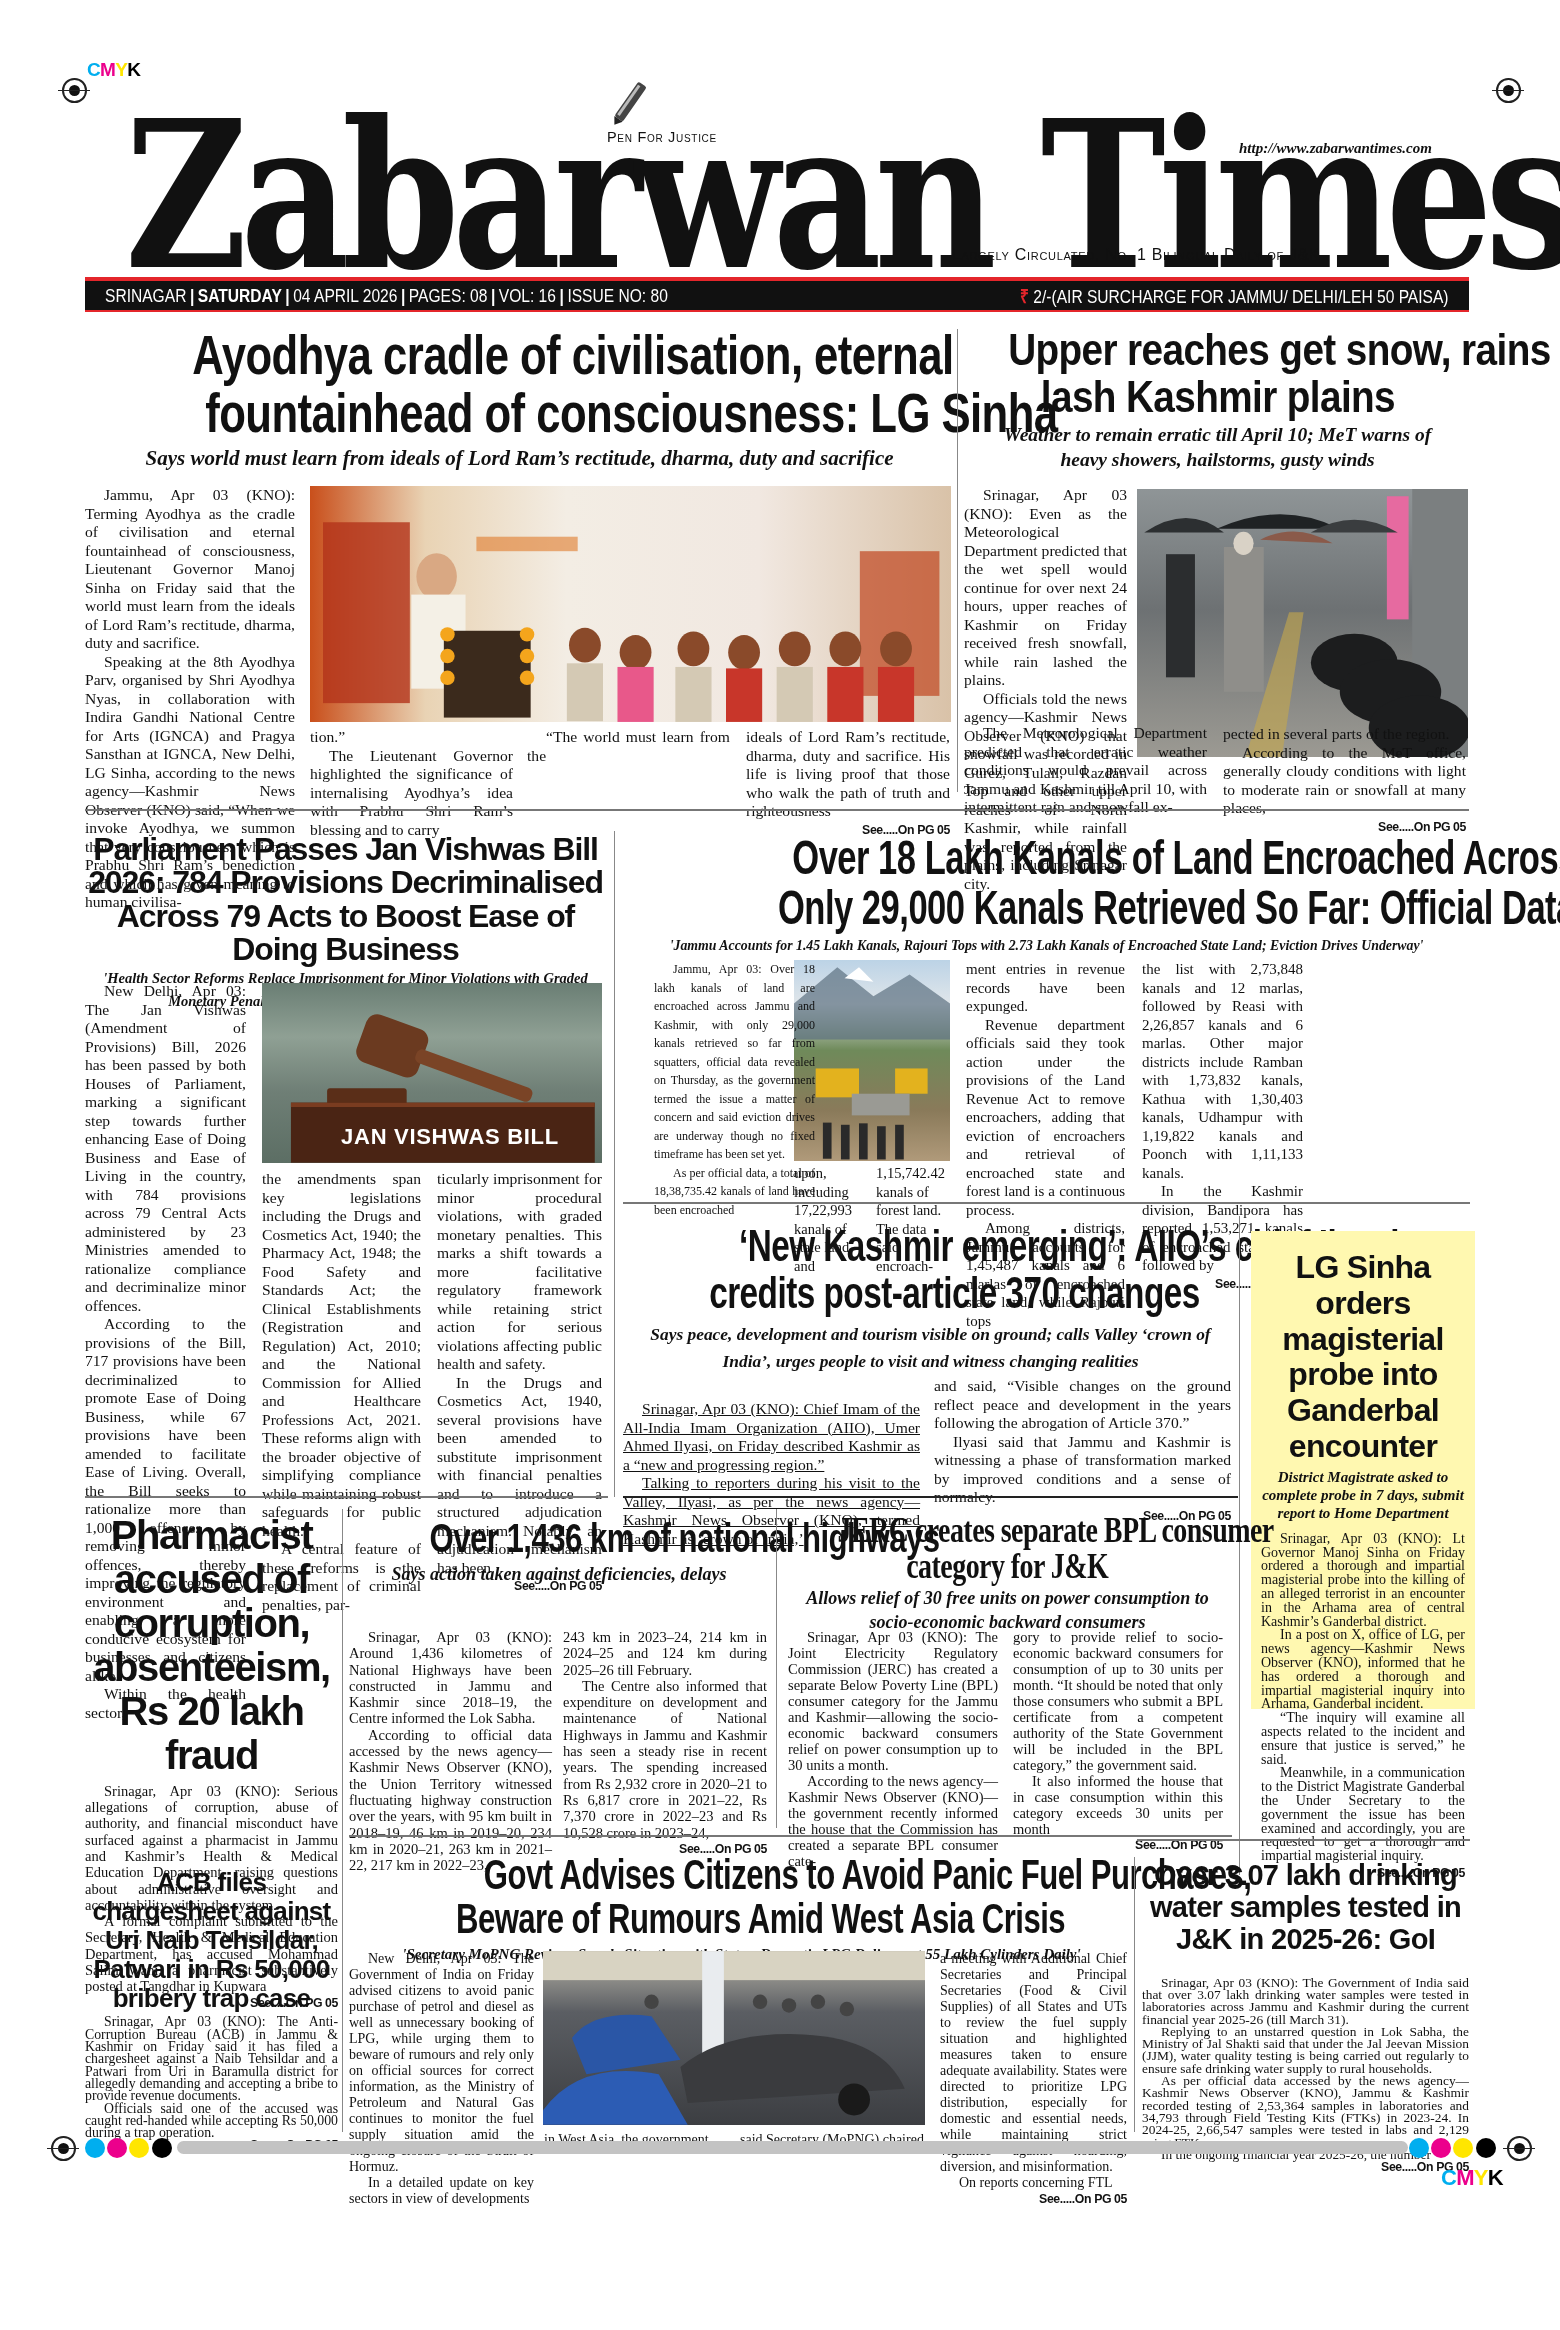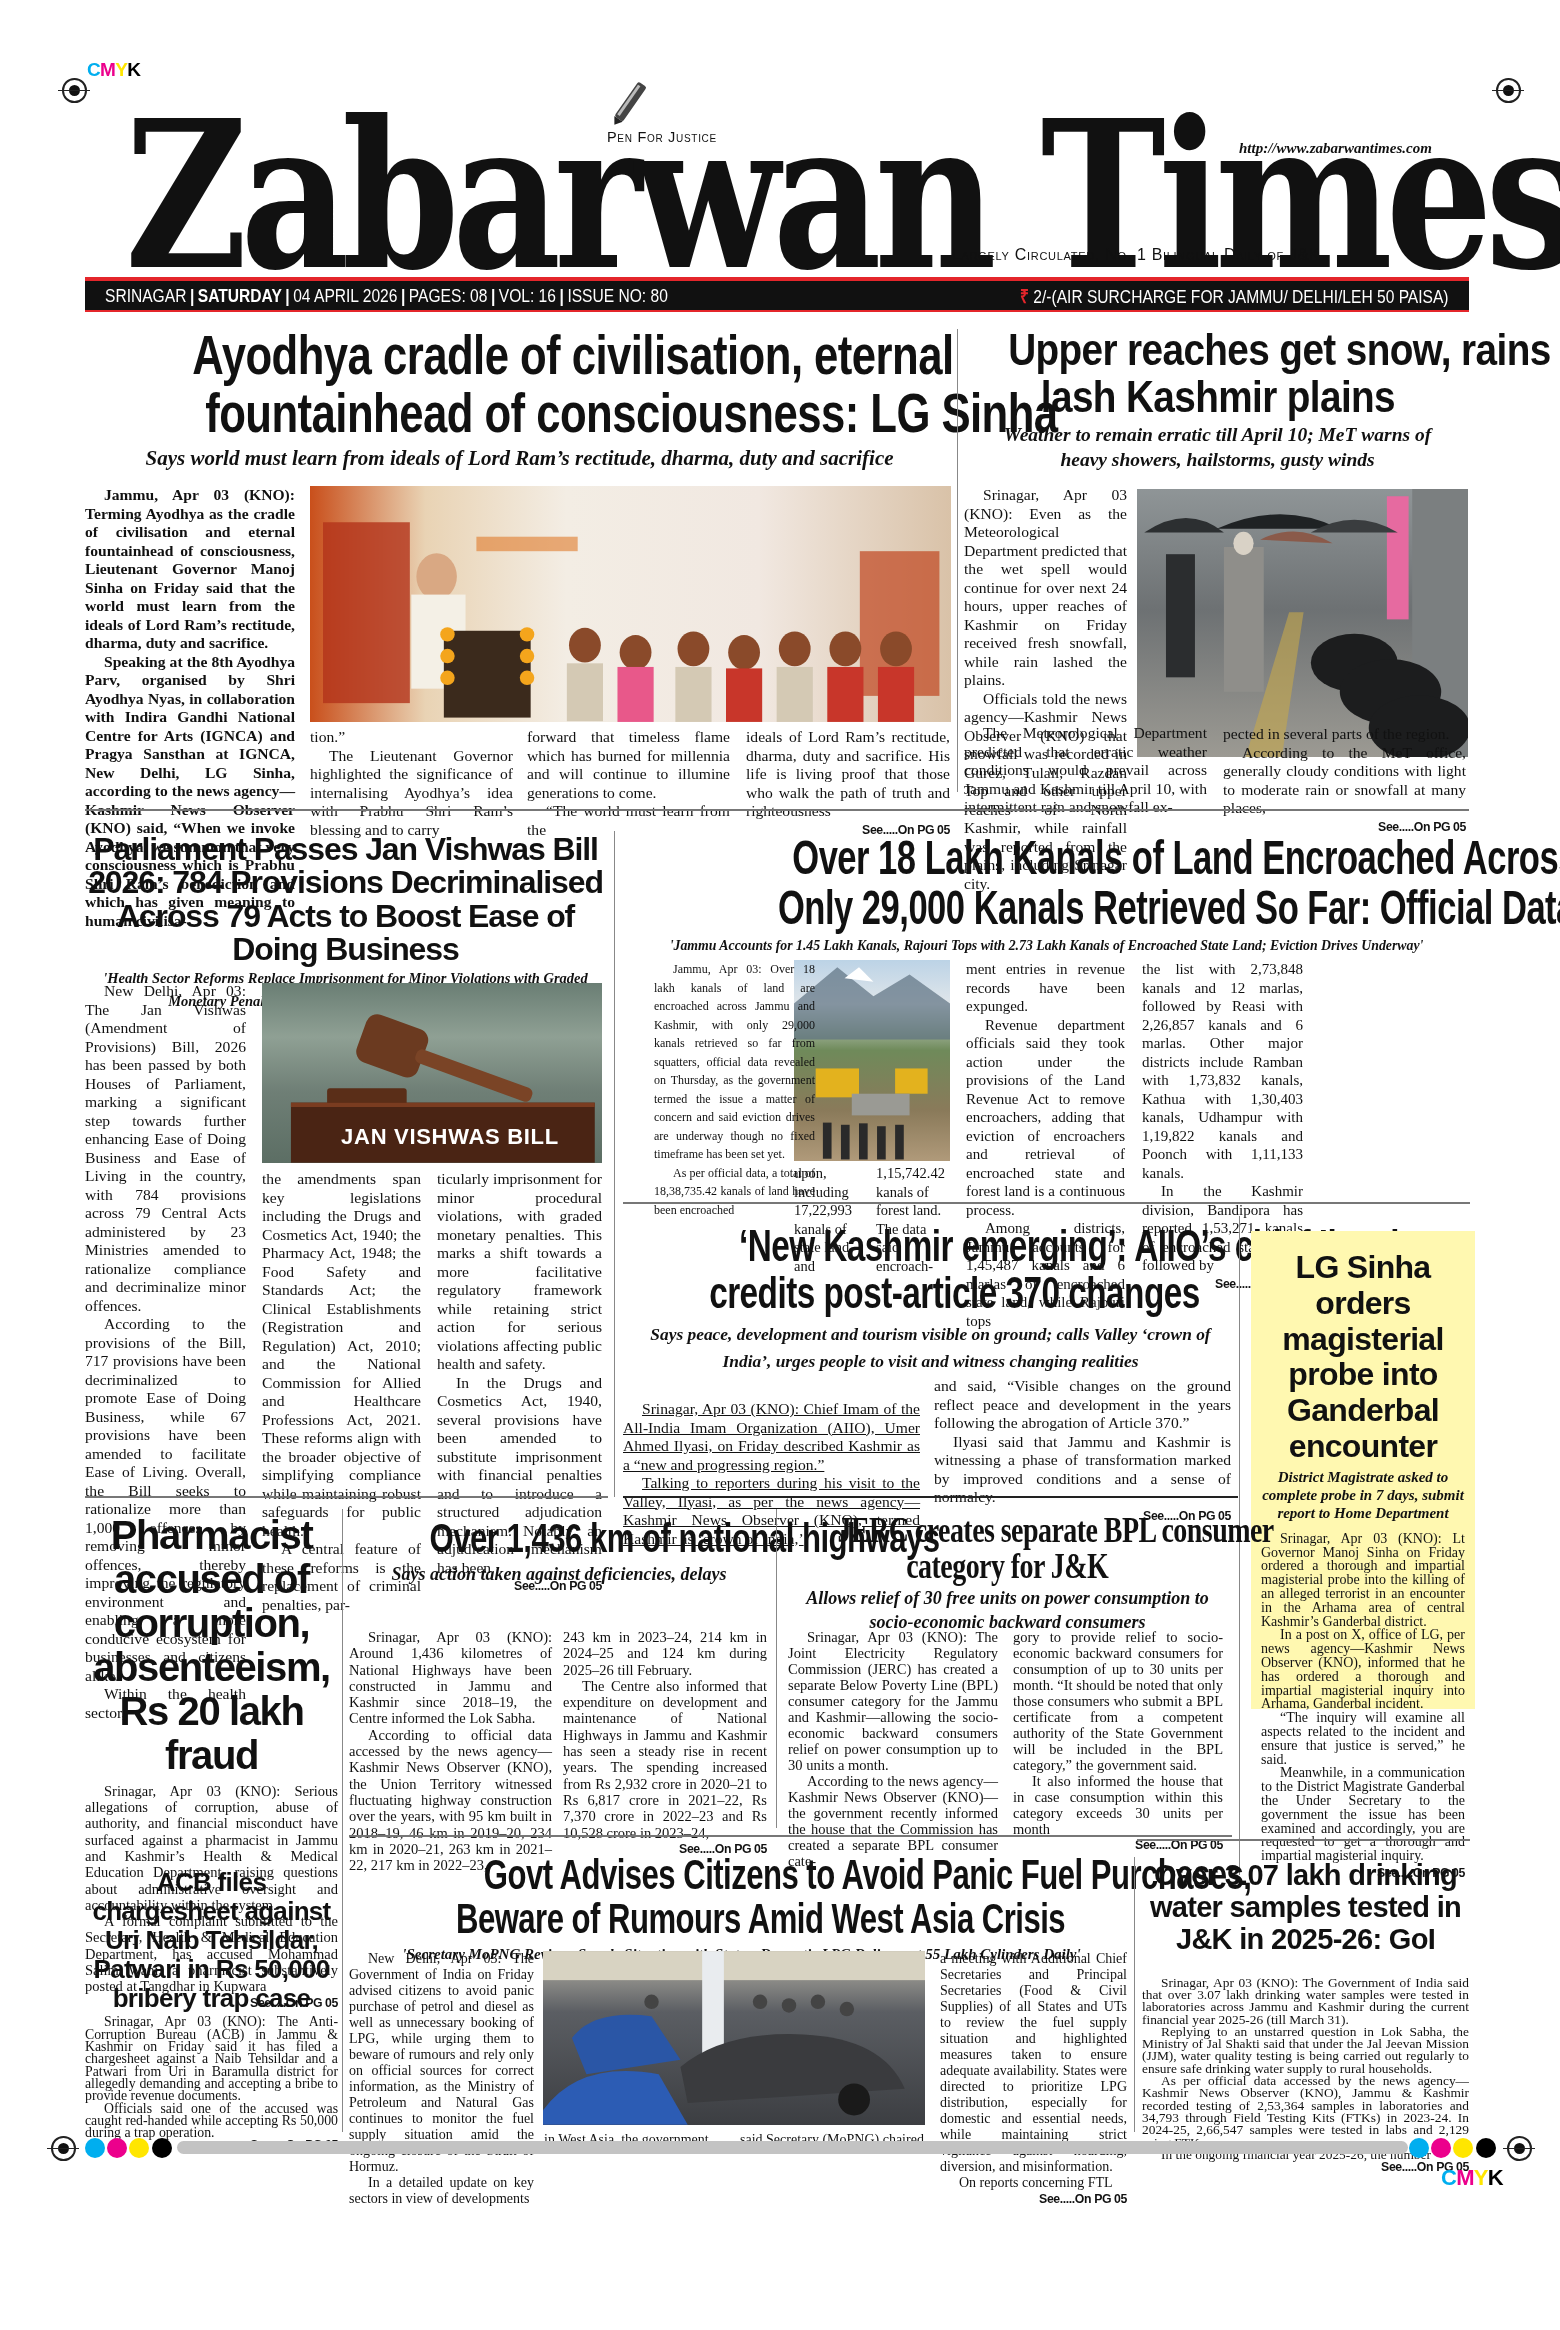--- a/index.html
+++ b/index.html
@@ -106,30 +106,29 @@
     <g fill="#e8588a">
         <rect x="425" y="250" width="50" height="76"></rect>
       </g>
     <g fill="#c8362a">
         <rect x="575" y="252" width="50" height="74"></rect>
         <rect x="715" y="250" width="50" height="76"></rect>
         <rect x="785" y="250" width="50" height="76"></rect>
       </g>
   </svg>
 </div>
-<div class="abs body" style="left:85px;top:486px;width:210px;font-weight:bold;">
+<div class="abs body" style="left:85px;top:486px;width:210px;">
   <p>Jammu, Apr 03 (KNO): Terming Ayodhya as the cradle of civilisation and eternal fountainhead of consciousness, Lieutenant Governor Manoj Sinha on Friday said that the world must learn from the ideals of Lord Ram’s rectitude, dharma, duty and sacrifice.</p>
   <p>Speaking at the 8th Ayodhya Parv, organised by Shri Ayodhya Nyas, in collaboration with Indira Gandhi National Centre for Arts (IGNCA) and Pragya Sansthan at IGNCA, New Delhi, LG Sinha, according to the news agency—Kashmir News Observer (KNO) said, “When we invoke Ayodhya, we summon that very consciousness which is Prabhu Shri Ram’s benediction and which has given meaning to human civilisa-</p>
 </div>
 <div class="abs body" style="left:310px;top:728px;width:203px;">
   <p style="text-indent:0">tion.”</p>
   <p>The Lieutenant Governor highlighted the significance of internalising Ayodhya’s idea with Prabhu Shri Ram’s blessing and to carry</p>
 </div>
 <div class="abs body" style="left:527px;top:728px;width:203px;">
-  <p style="text-indent:0">forward that timeless flame which has burned for millennia and will continue to illumine generations to come.</p>
   <p>“The world must learn from the</p>
 </div>
 <div class="abs body" style="left:746px;top:728px;width:204px;">
   <p style="text-indent:0">ideals of Lord Ram’s rectitude, dharma, duty and sacrifice. His life is living proof that those who walk the path of truth and righteousness</p>
   <div class="see">See.....On PG 05</div>
 </div>
 
 <div class="abs vrule" style="left:957px;top:329px;height:463px;"></div>
 
 <div class="abs" style="left:964px;top:327px;width:507px;">

